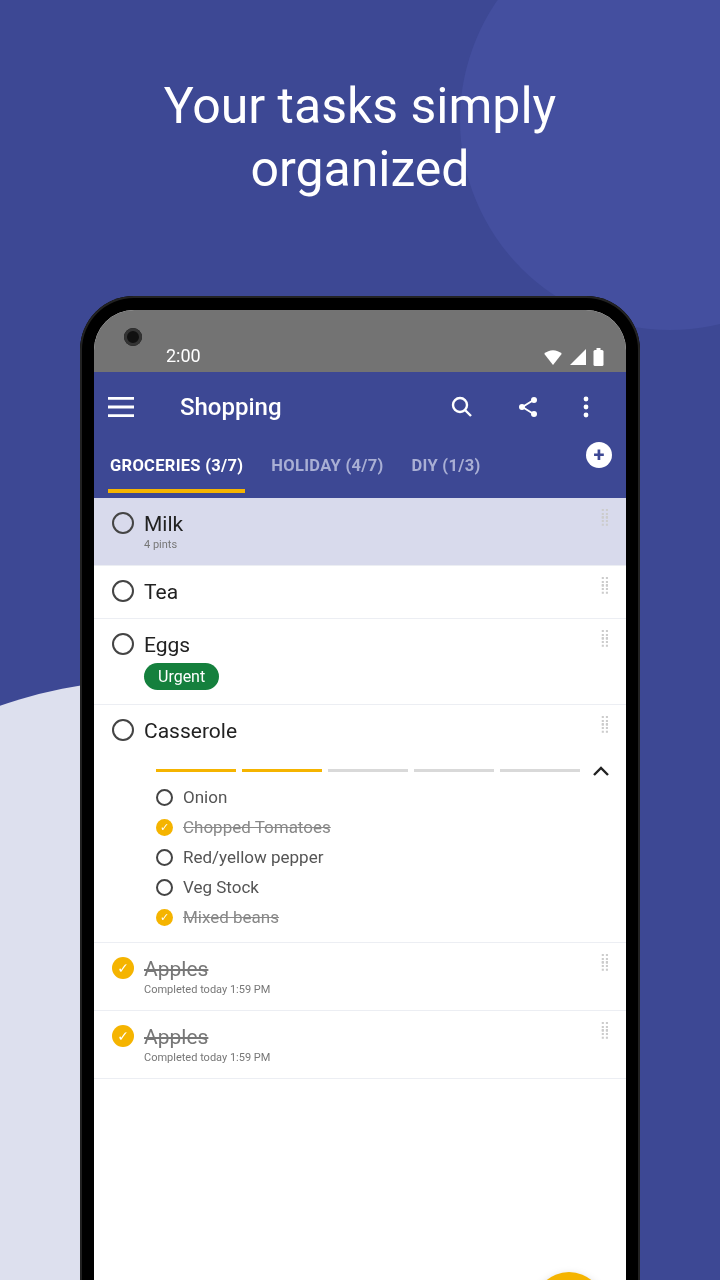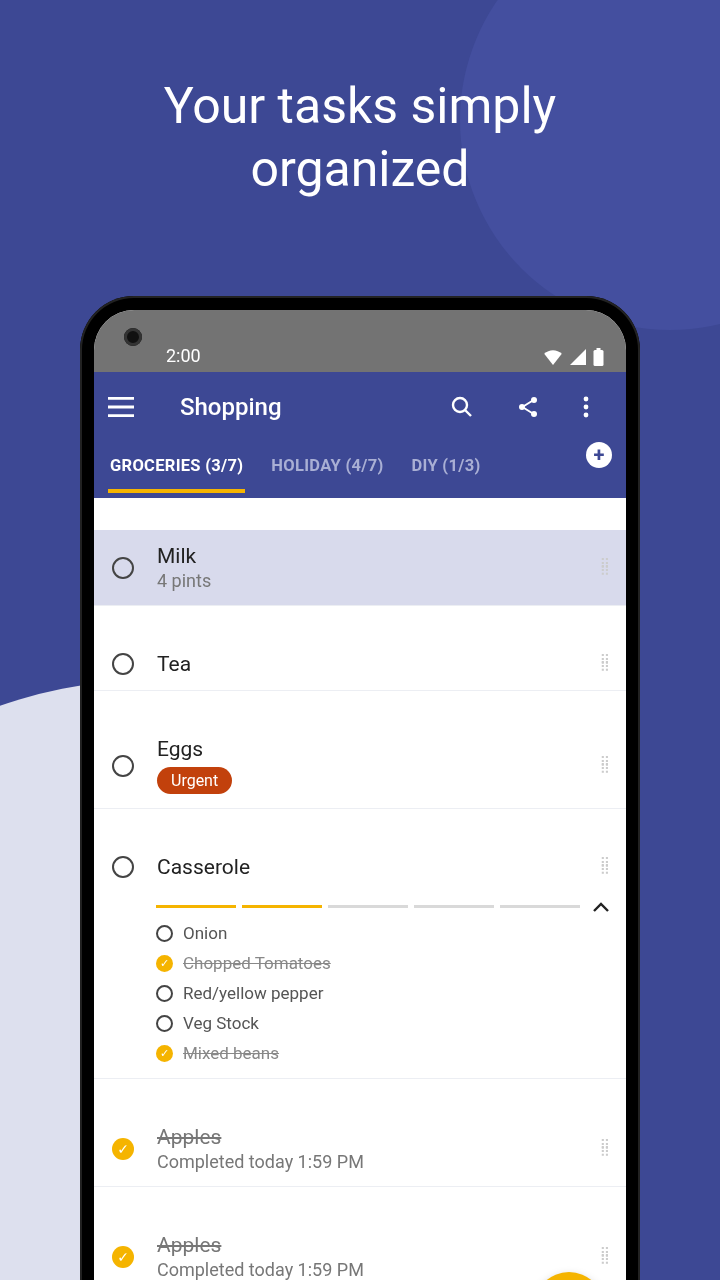--- a/index.html
+++ b/index.html
@@ -74,35 +74,34 @@
     font-size:16.5px;
     font-weight:700;
     color:#a9afd4;
   }
   .tab { padding:14px 2px; letter-spacing:0.3px; white-space:nowrap;}
   .tab.active { color:#fff; border-bottom:4px solid #f5b400; }
   .tab-add { margin-left:auto; width:26px; height:26px; border-radius:50%; background:#fff; color:#3d4894; display:flex; align-items:center; justify-content:center; font-size:20px; font-weight:700;}
   
   .list { background:#fff; }
   .item {
-    display:flex; align-items:center;
+    display:flex; 
     padding:14px 14px 14px 18px;
     border-bottom:1px solid #eceef3;
-    gap:23px;
+    gap:10px;
     position:relative;
-    margin-top:32px;
   }
   .item.selected { background:#d8daec; }
   .check { width:22px; height:22px; border:2.5px solid #444; border-radius:50%; flex:none; }
   .check.done { border:none; background:#f5b400; display:flex; align-items:center; justify-content:center; color:#fff; font-size:14px; }
   .item-body { flex:1; min-width:0; }
   .item-title { font-size:21px; color:#222; }
   .item-title.done { text-decoration:line-through; color:#777; }
-  .item-sub { font-size:18px; color:#777; margin-top:2px; }
-  .badge { display:inline-block; background:#c2410c; color:#fff; padding:4px 14px; border-radius:16px; font-size:16px; margin-top:6px;}
+  .item-sub { font-size:11px; color:#777; margin-top:2px; }
+  .badge { display:inline-block; background:#15803d; color:#fff; padding:4px 14px; border-radius:16px; font-size:16px; margin-top:6px;}
   .drag { color:#ccc; font-size:14px; letter-spacing:2px; line-height:7px; text-align:right; flex:none;}
   
   .subarea { padding:8px 18px 10px 62px; border-bottom:1px solid #eceef3; position:relative;}
   .progress { display:flex; gap:6px; margin:4px 28px 10px 0; }
   .seg { height:3px; flex:1; background:#d9d9d9; }
   .seg.on { background:#f5b400; }
   .collapse { position:absolute; right:16px; top:8px; font-size:18px; color:#333;}
   .subtask { display:flex; align-items:center; gap:10px; padding:5px 0; font-size:17px; color:#555;}
   .subtask .mini { width:17px; height:17px; border:2.2px solid #444; border-radius:50%; flex:none;}
   .subtask .mini.done { border:none; background:#f5b400; display:flex; align-items:center; justify-content:center; color:#fff; font-size:11px;}

